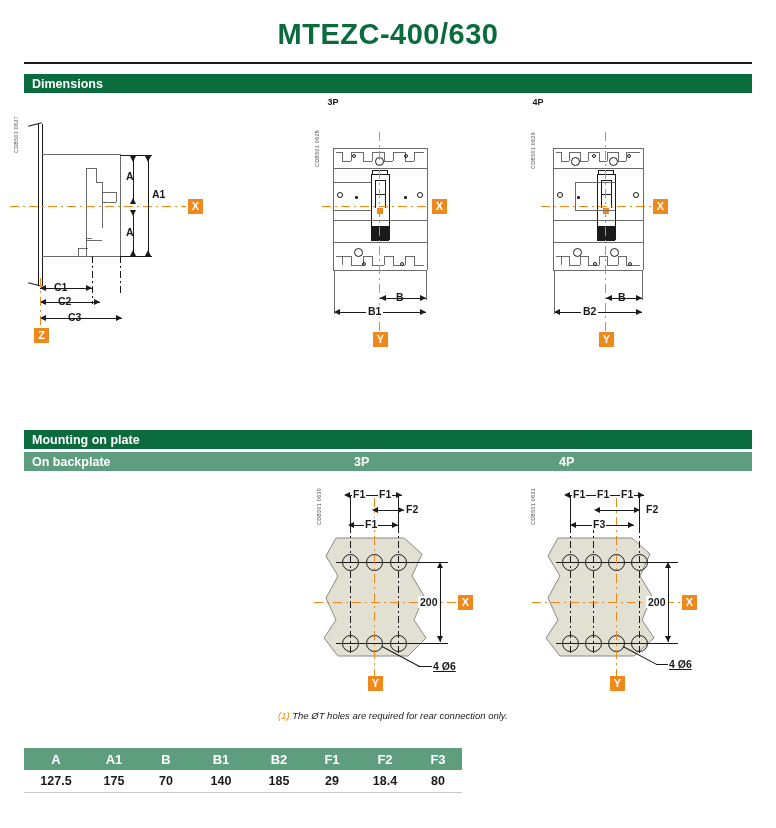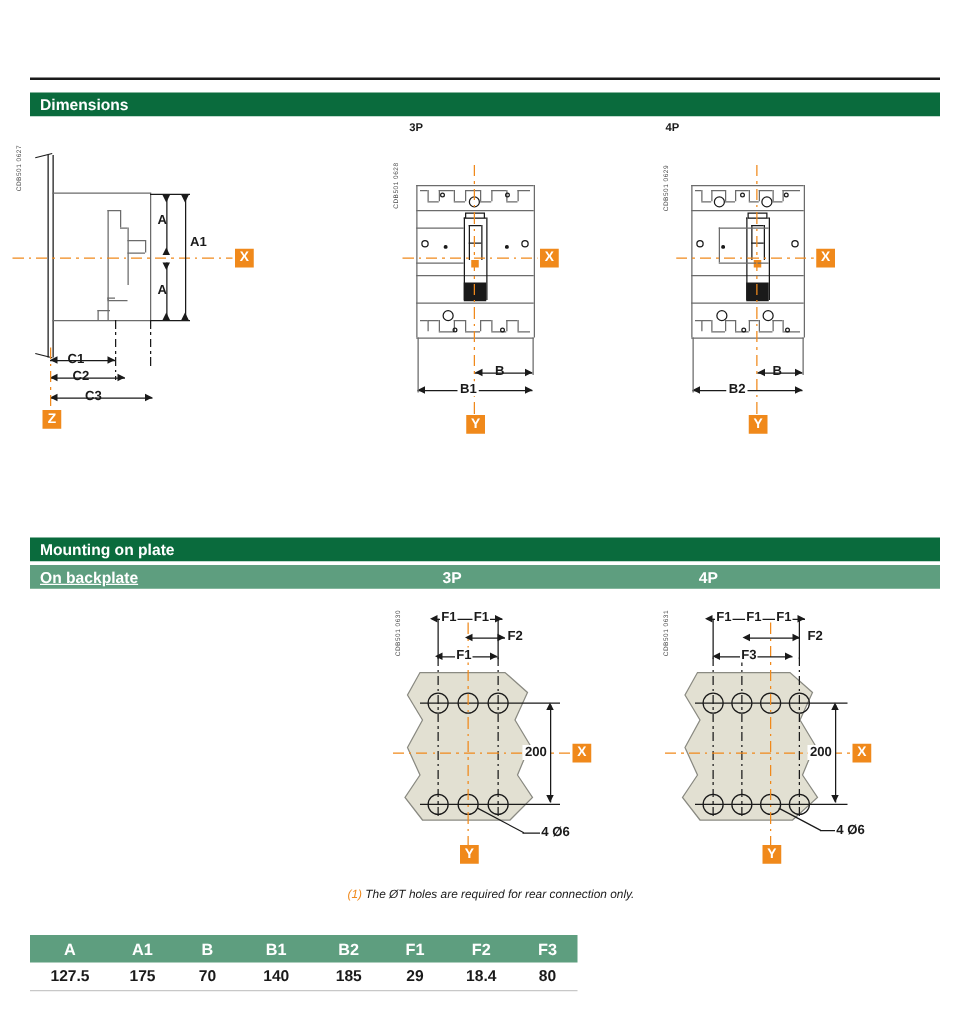--- a/index.html
+++ b/index.html
@@ -35,21 +35,21 @@
     position:absolute;font-size:9px;font-weight:bold;color:#1a1a1a;text-align:center;
   }
 
   
   .dwg{position:absolute;}
   .ln{position:absolute;background:#1a1a1a;}
   .ln-h{height:1px;}
   .ln-v{width:1px;}
   .ln-g{background:#6b6b6b;}
   .dimtxt{position:absolute;font-size:10.5px;font-weight:bold;color:#1a1a1a;white-space:nowrap;}
-  .smalltxt{position:absolute;font-size:9.5px;color:#1a1a1a;white-space:nowrap;}
+  .smalltxt{position:absolute;font-size:9.5px;color:#1a1a1a;white-space:nowrap;text-decoration:underline;}
 
   
   .cl-h{
     position:absolute;height:0;border-top:1.3px dashed #f0891b;
     
     border:none;
     background-image:repeating-linear-gradient(to right,#f0891b 0 9px,transparent 9px 13px,#f0891b 13px 15px,transparent 15px 19px);
     height:1.3px;
   }
   .cl-v{
@@ -101,20 +101,21 @@
     position:absolute;border:1.6px solid #1a1a1a;border-radius:50%;
     background:transparent;box-sizing:border-box;
   }
   .arrowtick{position:absolute;}
 </style>
 </head>
 <body>
 
 <div class="page">
 
+  <div class="title">MTEZC-400/630</div>
   <div class="title-rule"></div>
 
   <div class="bar-dark" style="left:24px;top:74px;width:728px;height:19px;">
     <span>Dimensions</span>
   </div>
 
   <div class="col-label" style="left:310px;top:97px;width:46px;">3P</div>
   <div class="col-label" style="left:515px;top:97px;width:46px;">4P</div>
 
   <div class="dwg" style="left:0px;top:110px;width:200px;height:250px;">
@@ -375,21 +376,21 @@
     <div class="arrowtick" style="left:131px;top:199px;width:0;height:0;border-top:3.5px solid transparent;border-bottom:3.5px solid transparent;border-left:6px solid #1a1a1a;"></div>
     <div class="dimtxt" style="left:76px;top:195px;background:#fff;padding:0 2px;">B2</div>
     <div class="ln ln-v ln-g" style="left:49px;top:160px;height:44px;"></div>
   </div>
 
   <div class="bar-dark" style="left:24px;top:430px;width:728px;height:19px;">
     <span>Mounting on plate</span>
   </div>
 
   <div class="bar-light" style="left:24px;top:452px;width:728px;height:19px;">
-    <span class="lbl" style="left:8px;text-decoration:underline;">On backplate</span>
+    <span class="lbl" style="left:8px;">On backplate</span>
     <span class="lbl" style="left:330px;">3P</span>
     <span class="lbl" style="left:535px;">4P</span>
   </div>
 
   <div class="dwg" style="left:300px;top:480px;width:185px;height:225px;">
 
     <div class="vcode" style="left:16px;top:8px;">CDB501 0630</div>
 
     <svg width="185" height="225" style="position:absolute;left:0;top:0;">
       <polygon points="36,58 104,58 122,74 112,96 124,116 114,140 126,158 108,176 38,176 24,158 36,140 26,118 38,96 26,76" fill="#e2e0d2" stroke="#8a8a82" stroke-width="1"></polygon>

